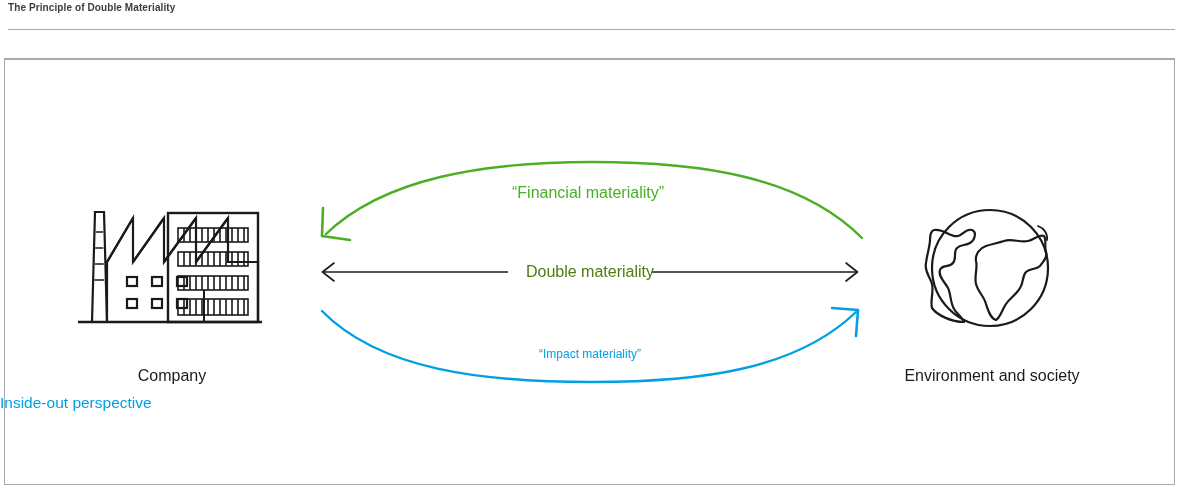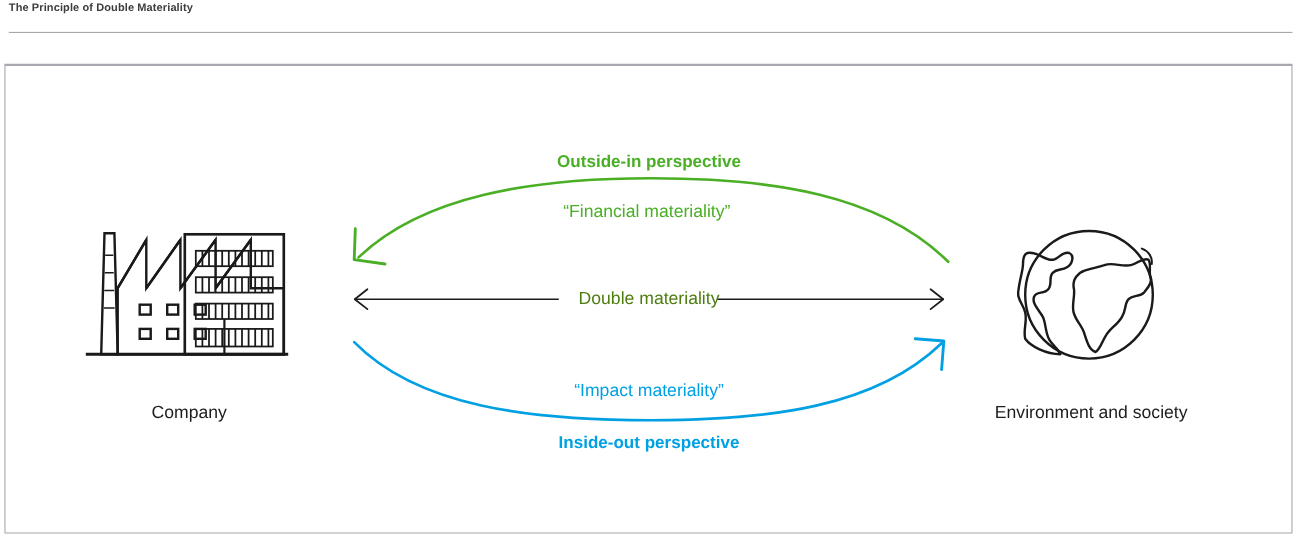--- a/index.html
+++ b/index.html
@@ -80,29 +80,28 @@
     left: 0; right: 0;
     text-align: center;
     top: 264px;
     font-size: 16px;
     color: #4d7c0f;
   }
   .lbl-impact {
     left: 0; right: 0;
     text-align: center;
     top: 348px;
-    font-size: 16px;
+    font-size: 12px;
     color: #00a0e3;
   }
   .lbl-inside-out {
     left: 0; right: 0;
-    text-align: center;
     top: 395px;
     font-size: 15.5px;
-    font-weight: bold;
+    font-weight: normal;
     color: #00a0e3;
   }
   .lbl-company {
     left: 60px;
     width: 224px;
     text-align: center;
     top: 368px;
     font-size: 16px;
     color: #1c1c1c;
   }
@@ -199,21 +198,20 @@
       <path d="M323 208 L322 236 L350 240" stroke-width="2.6" stroke-linejoin="round"></path>
     </g>
 
     <g stroke="#00a0e3" fill="none" stroke-width="2.4" stroke-linecap="round">
       <path d="M322 311 C380 370 482 382 592 382 C700 382 796 370 856 312"></path>
       <path d="M832 308 L858 310 L856 336" stroke-width="2.6" stroke-linejoin="round"></path>
     </g>
 
   </svg>
 
-  <div class="label lbl-outside-in">Outside-in perspective</div>
   <div class="label lbl-financial">“Financial materiality”</div>
   <div class="label lbl-double">Double materiality</div>
   <div class="label lbl-impact">“Impact materiality”</div>
   <div class="label lbl-inside-out">Inside-out perspective</div>
 
   <div class="label lbl-company">Company</div>
   <div class="label lbl-environment">Environment and society</div>
 
 </div>
 

